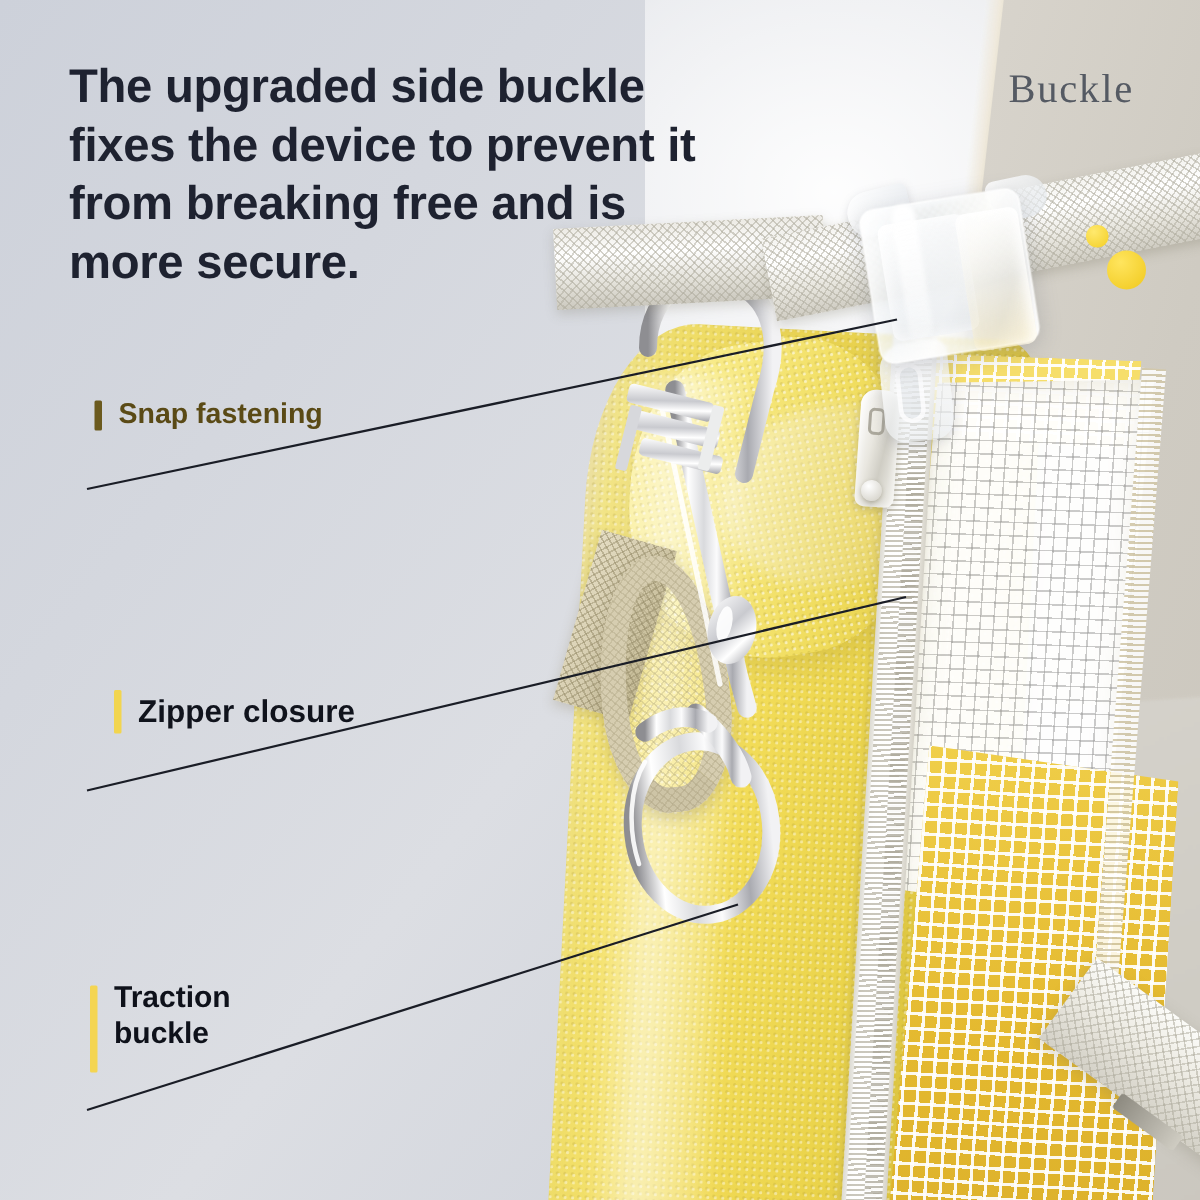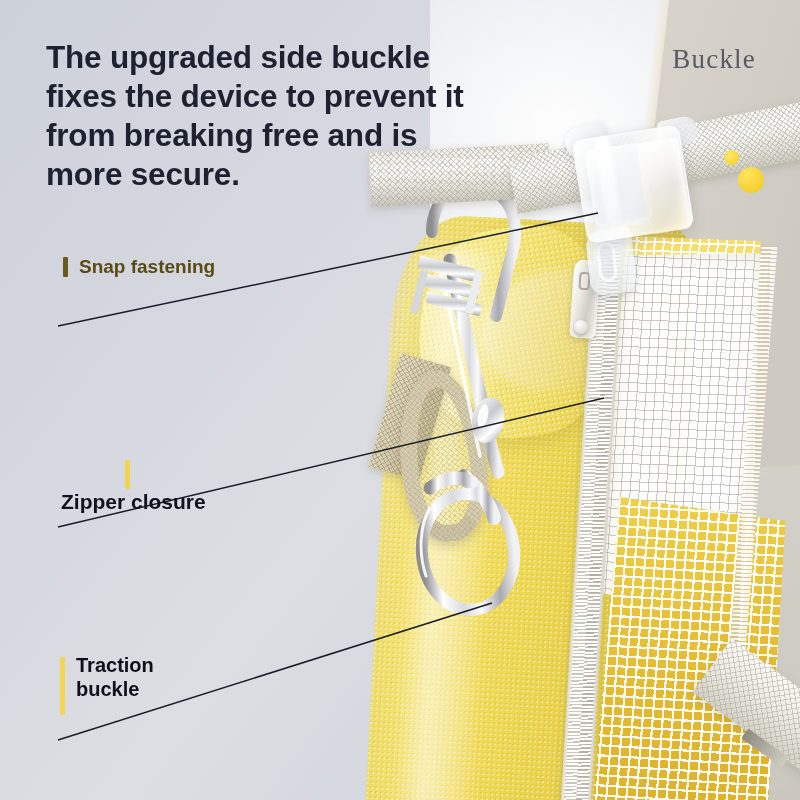--- a/index.html
+++ b/index.html
@@ -323,25 +323,25 @@
   .brandmark{
     position:absolute;right:44px;top:44px;
     font-family:"Liberation Serif", serif;
     font-size:27px;font-weight:400;color:#555a63;letter-spacing:1.2px;
   }
 
   .callout{position:absolute;display:flex;align-items:center;}
   .bar{width:5px;border-radius:1px;margin-right:11px;flex:0 0 auto;}
   .callout .lbl{font-weight:700;line-height:1.2;}
 
-  .c1{left:63px;top:256px;}
+  .c1{left:63px;top:266px;}
   .c1 .bar{height:20px;background:#6b5a1e;}
   .c1 .lbl{font-size:19px;color:#5a4a16;}
 
-  .c2{left:61px;top:460px;flex-direction:column;}
+  .c2{left:76px;top:460px;}
   .c2 .bar{height:29px;background:#f2d54f;}
   .c2 .lbl{font-size:21px;color:#10131c;}
 
   .c3{left:60px;top:653px;align-items:flex-start;}
   .c3 .bar{height:58px;background:#f4d552;margin-top:4px;}
   .c3 .lbl{font-size:20px;color:#0e111a;}
 
   .leaders{position:absolute;left:0;top:0;width:800px;height:800px;}
 </style>
 </head>

